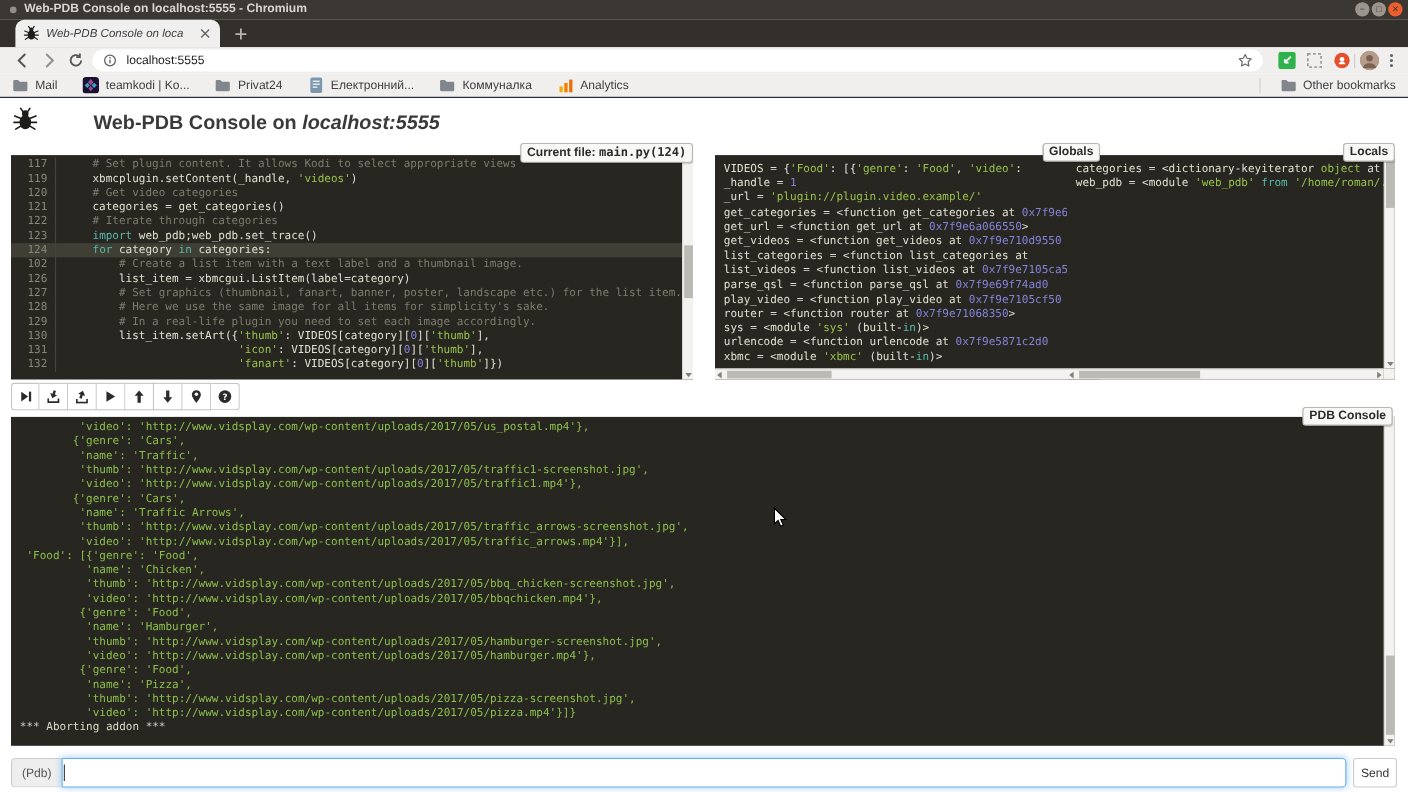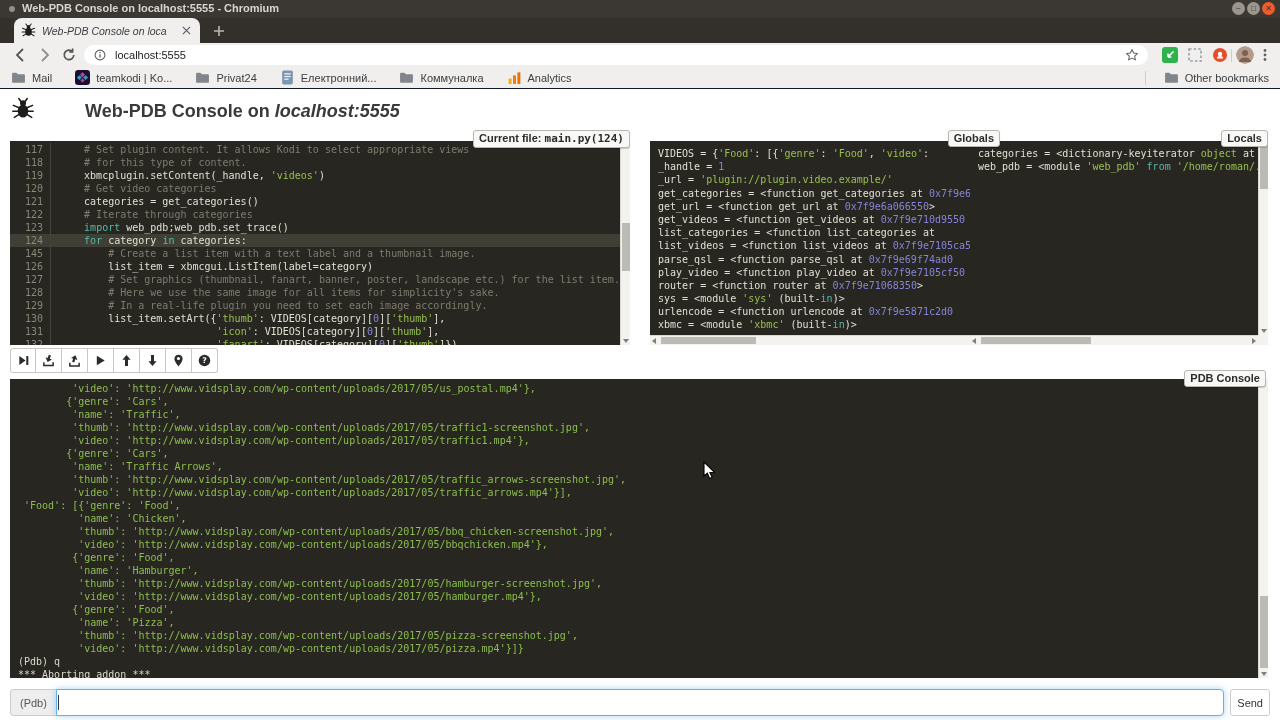--- a/index.html
+++ b/index.html
@@ -308,28 +308,27 @@
     </span>
     <span class="page-title"><span>Web-PDB Console on </span><span class="host">localhost:5555</span></span>
   </div>
 
   <div class="panel" id="source-panel">
     <div class="panel-label">
       <span>Current file:</span> <span class="mono">main.py(124)</span>
     </div>
     <div class="code-area">
         <div class="crow"><span class="lno">117</span><span><span class="tk-c">    # Set plugin content. It allows Kodi to select appropriate views</span></span></div>
-        <div class="crow"><span class="lno">118</span><span><span class="tk-c">    # for this type of content.</span></span></div>
         <div class="crow"><span class="lno">119</span><span><span class="tk-p">    xbmcplugin.setContent(_handle, </span><span class="tk-s">'videos'</span><span class="tk-p">)</span></span></div>
         <div class="crow"><span class="lno">120</span><span><span class="tk-c">    # Get video categories</span></span></div>
         <div class="crow"><span class="lno">121</span><span><span class="tk-p">    categories = get_categories()</span></span></div>
         <div class="crow"><span class="lno">122</span><span><span class="tk-c">    # Iterate through categories</span></span></div>
         <div class="crow"><span class="lno">123</span><span><span class="tk-p">    </span><span class="tk-k">import</span><span class="tk-p"> web_pdb;web_pdb.set_trace()</span></span></div>
         <div class="crow current"><span class="lno">124</span><span><span class="tk-p">    </span><span class="tk-k">for</span><span class="tk-p"> category </span><span class="tk-k">in</span><span class="tk-p"> categories:</span></span></div>
-        <div class="crow"><span class="lno">145</span><span><span class="tk-c">        # Create a list item with a text label and a thumbnail image.</span></span></div>
+        <div class="crow"><span class="lno">102</span><span><span class="tk-c">        # Create a list item with a text label and a thumbnail image.</span></span></div>
         <div class="crow"><span class="lno">126</span><span><span class="tk-p">        list_item = xbmcgui.ListItem(label=category)</span></span></div>
         <div class="crow"><span class="lno">127</span><span><span class="tk-c">        # Set graphics (thumbnail, fanart, banner, poster, landscape etc.) for the list item.</span></span></div>
         <div class="crow"><span class="lno">128</span><span><span class="tk-c">        # Here we use the same image for all items for simplicity's sake.</span></span></div>
         <div class="crow"><span class="lno">129</span><span><span class="tk-c">        # In a real-life plugin you need to set each image accordingly.</span></span></div>
         <div class="crow"><span class="lno">130</span><span><span class="tk-p">        list_item.setArt({</span><span class="tk-s">'thumb'</span><span class="tk-p">: VIDEOS[category][</span><span class="tk-n">0</span><span class="tk-p">][</span><span class="tk-s">'thumb'</span><span class="tk-p">],</span></span></div>
         <div class="crow"><span class="lno">131</span><span><span class="tk-p">                          </span><span class="tk-s">'icon'</span><span class="tk-p">: VIDEOS[category][</span><span class="tk-n">0</span><span class="tk-p">][</span><span class="tk-s">'thumb'</span><span class="tk-p">],</span></span></div>
         <div class="crow"><span class="lno">132</span><span><span class="tk-p">                          </span><span class="tk-s">'fanart'</span><span class="tk-p">: VIDEOS[category][</span><span class="tk-n">0</span><span class="tk-p">][</span><span class="tk-s">'thumb'</span><span class="tk-p">]})</span></span></div>
       </div>
     <div class="vscroll" style="bottom:0">
       <div class="vthumb" style="top:82px;height:48px"></div>
@@ -466,21 +465,20 @@
         <div class="con-line con-out">          'thumb': 'http://www.vidsplay.com/wp-content/uploads/2017/05/bbq_chicken-screenshot.jpg',</div>
         <div class="con-line con-out">          'video': 'http://www.vidsplay.com/wp-content/uploads/2017/05/bbqchicken.mp4'},</div>
         <div class="con-line con-out">         {'genre': 'Food',</div>
         <div class="con-line con-out">          'name': 'Hamburger',</div>
         <div class="con-line con-out">          'thumb': 'http://www.vidsplay.com/wp-content/uploads/2017/05/hamburger-screenshot.jpg',</div>
         <div class="con-line con-out">          'video': 'http://www.vidsplay.com/wp-content/uploads/2017/05/hamburger.mp4'},</div>
         <div class="con-line con-out">         {'genre': 'Food',</div>
         <div class="con-line con-out">          'name': 'Pizza',</div>
         <div class="con-line con-out">          'thumb': 'http://www.vidsplay.com/wp-content/uploads/2017/05/pizza-screenshot.jpg',</div>
         <div class="con-line con-out">          'video': 'http://www.vidsplay.com/wp-content/uploads/2017/05/pizza.mp4'}]}</div>
-        <div class="con-line con-sys">(Pdb) q</div>
         <div class="con-line con-sys">*** Aborting addon ***</div>
       </div>
     <div class="vscroll" style="bottom:0">
       <div class="vthumb" style="bottom:10px;height:72px"></div>
       <div class="arr-d"></div>
     </div>
   </div>
 
   <div class="prompt">
     <span class="pdb-addon">(Pdb)</span>

